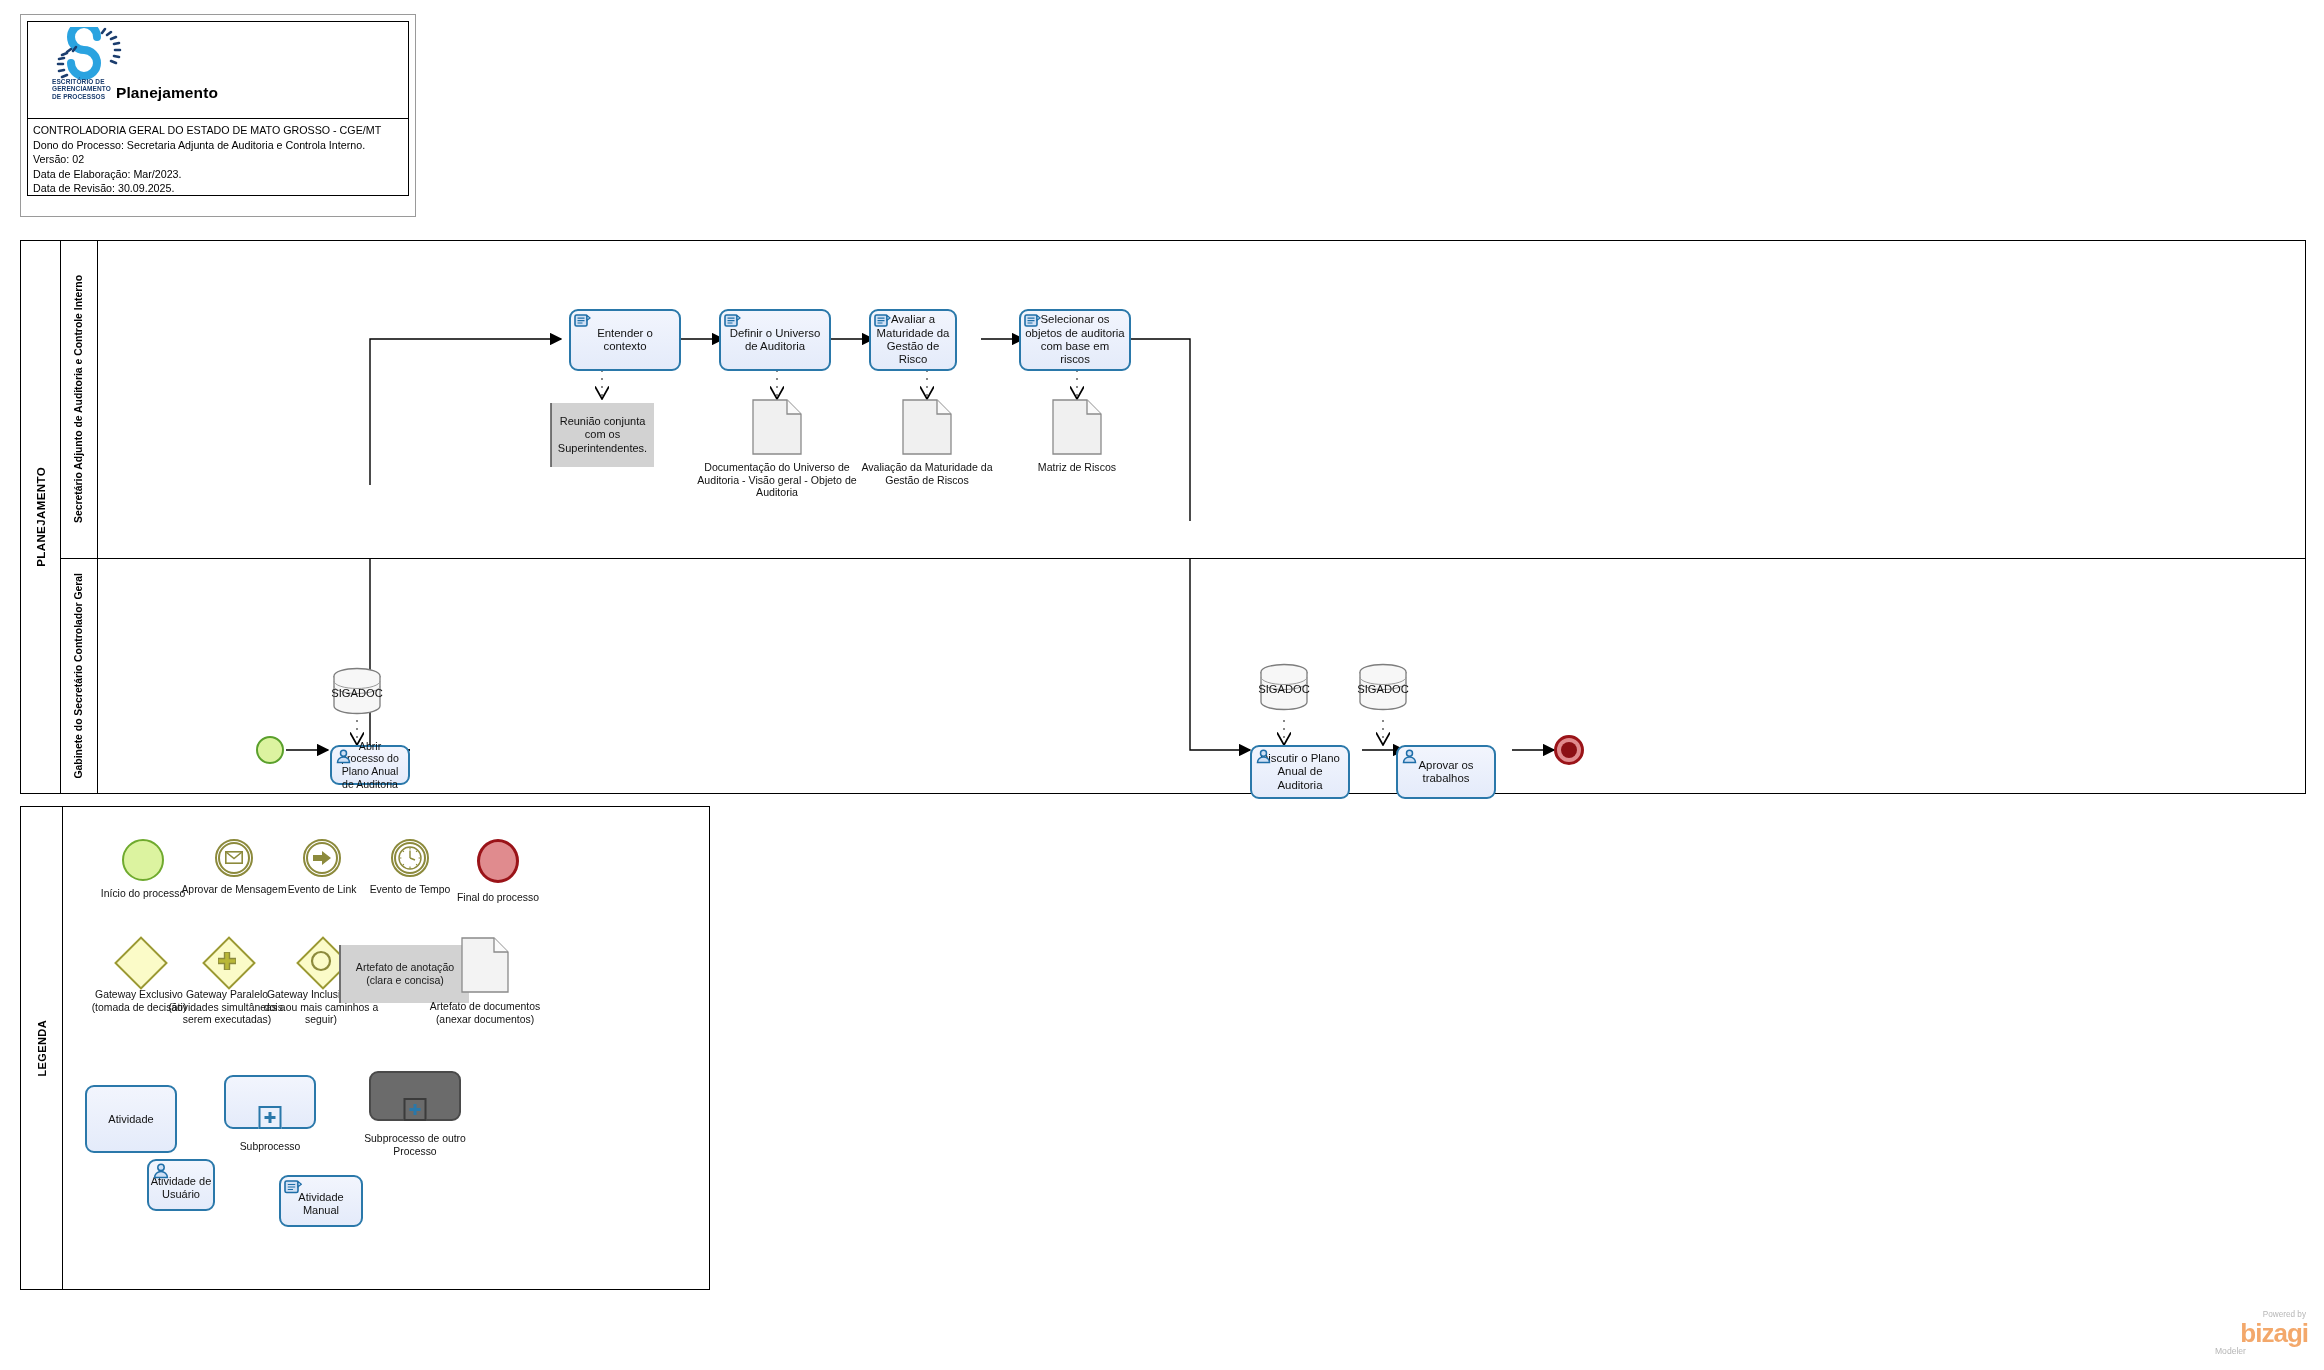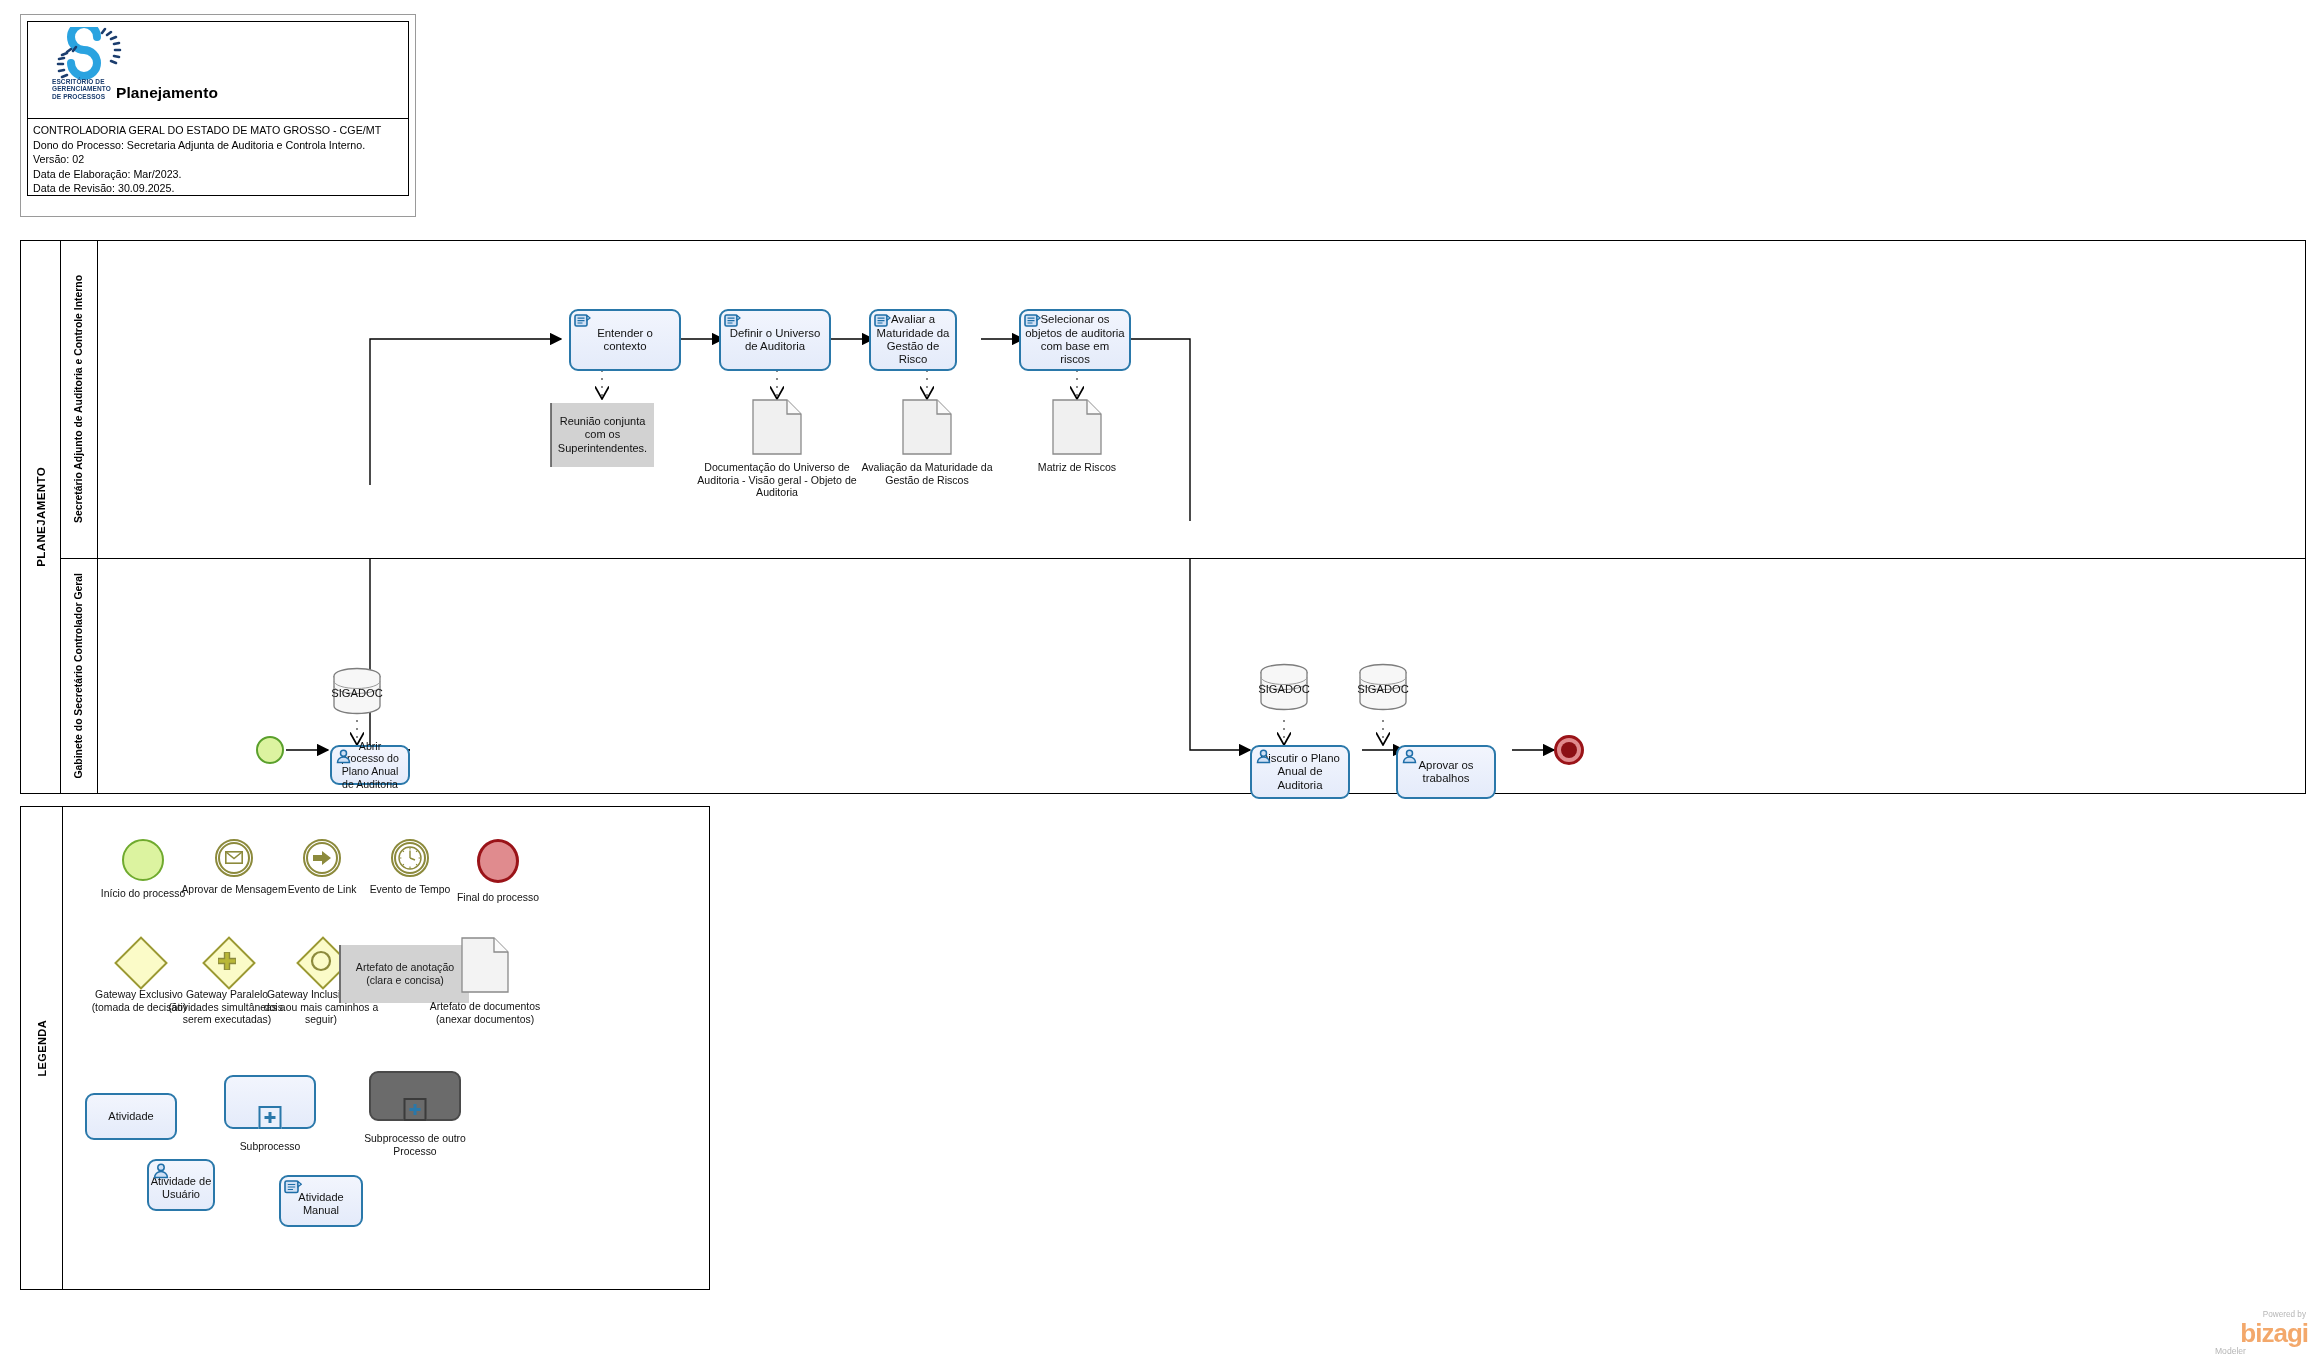--- a/index.html
+++ b/index.html
@@ -405,21 +405,21 @@
       <div style="height:58px;">
         <svg width="48" height="56" viewBox="0 0 48 56">
             <path d="M1 1 h32 l14 14 v40 h-46 z" fill="#f3f3f3" stroke="#8a8a8a" stroke-width="1.3"></path>
             <path d="M33 1 v14 h14" fill="#fbfbfb" stroke="#8a8a8a" stroke-width="1.3"></path>
           </svg>
       </div>
       <div class="lg-cap" style="margin-top:6px;">Artefato de documentos (anexar documentos)</div>
     </div>
 
     <div class="lg-item" style="left:8px;top:270px;width:120px;">
-      <div class="lg-task" style="width:92px;height:47px;margin:16px auto;">
+      <div class="lg-task" style="width:92px;height:68px;margin:8px auto;">
         <span>Atividade</span>
       </div>
     </div>
 
     <div class="lg-item" style="left:142px;top:268px;width:130px;">
       <div class="lg-task" style="width:92px;height:54px;margin:0 auto;">
         <span class="plus-box">
             <span class="pl"></span>
           </span>
       </div>

